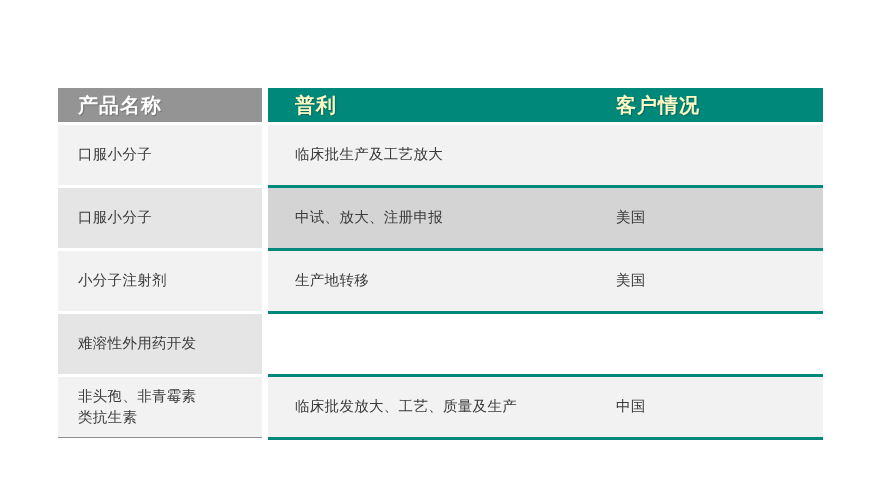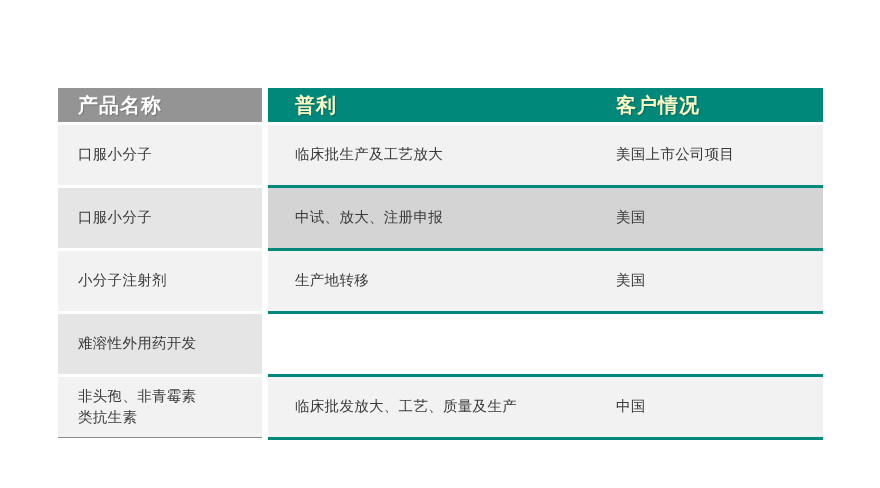--- a/index.html
+++ b/index.html
@@ -144,23 +144,20 @@
 
     <div class="row body-row row-light">
       <div class="col-left">
         <span class="cell">口服小分子</span>
       </div>
       <div class="gap"></div>
       <div class="col-right-block">
         <div class="col-mid">
           <span class="cell">临床批生产及工艺放大</span>
         </div>
-        <div class="col-end">
-          <span class="cell">美国上市公司项目</span>
-        </div>
       </div>
     </div>
     <div class="vsep-full">
       <div class="s-left"></div>
       <div class="s-gap"></div>
       <div class="s-right"></div>
     </div>
 
     <div class="row body-row row-dark">
       <div class="col-left">

